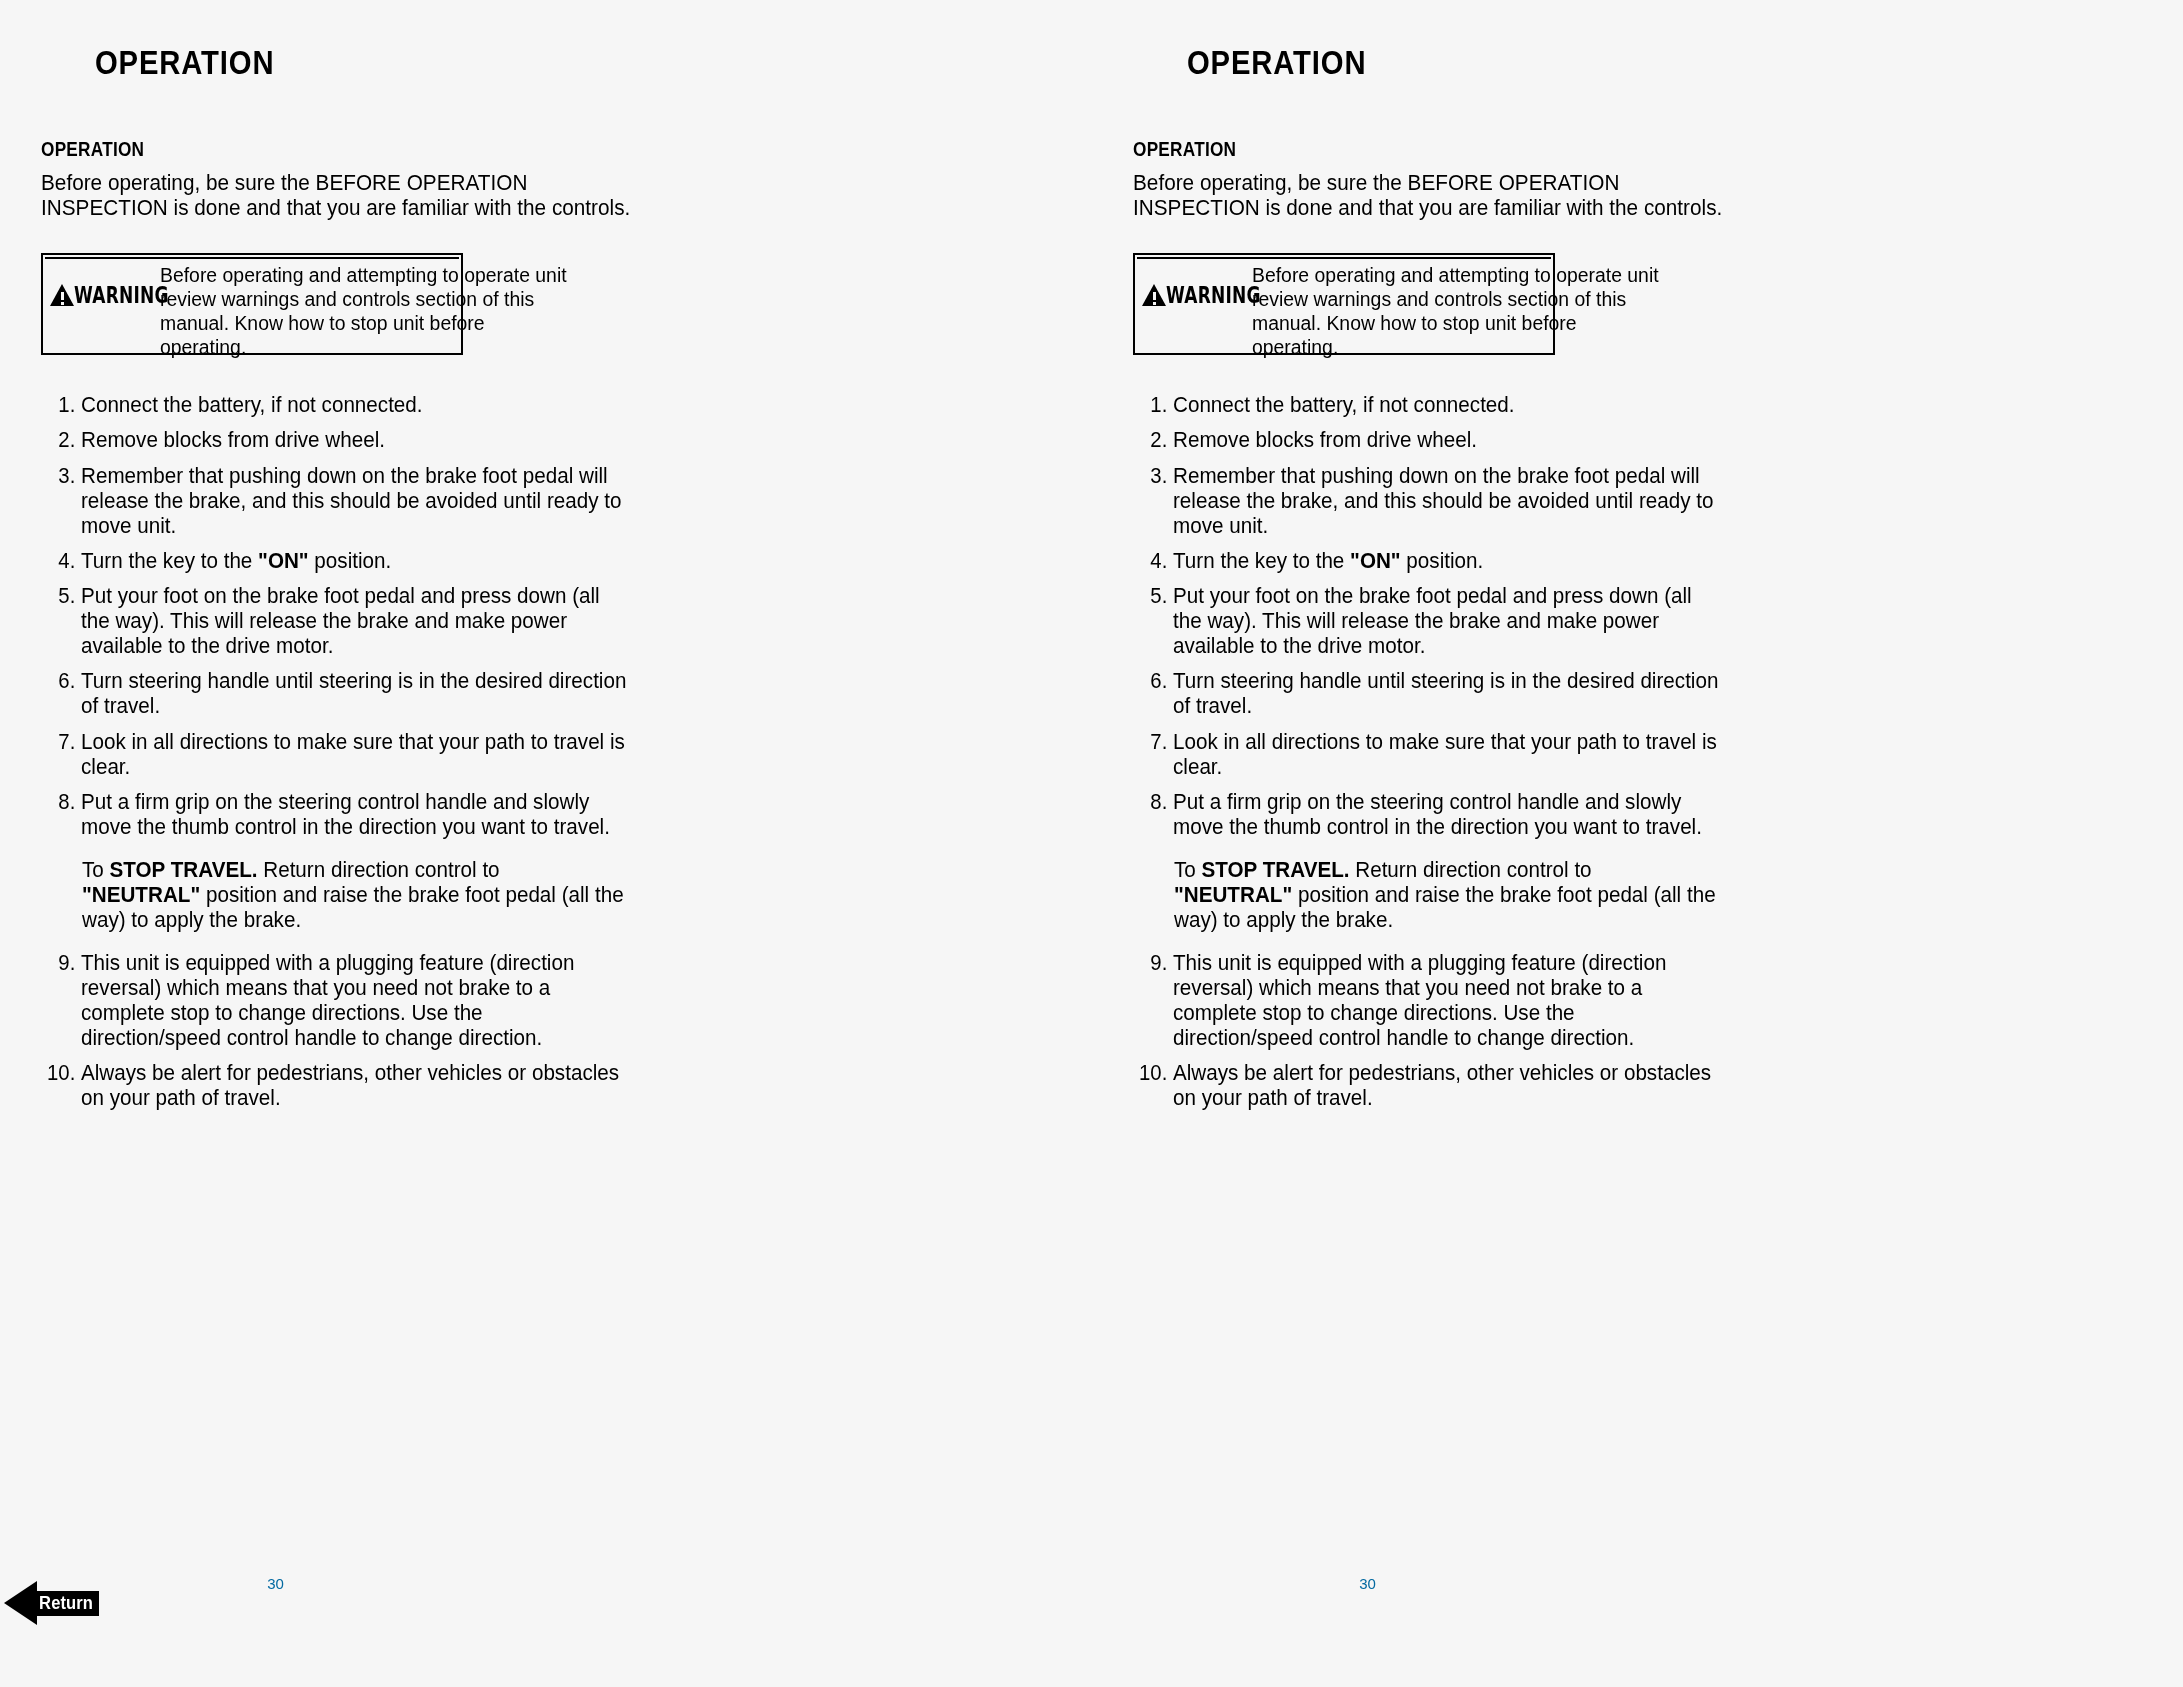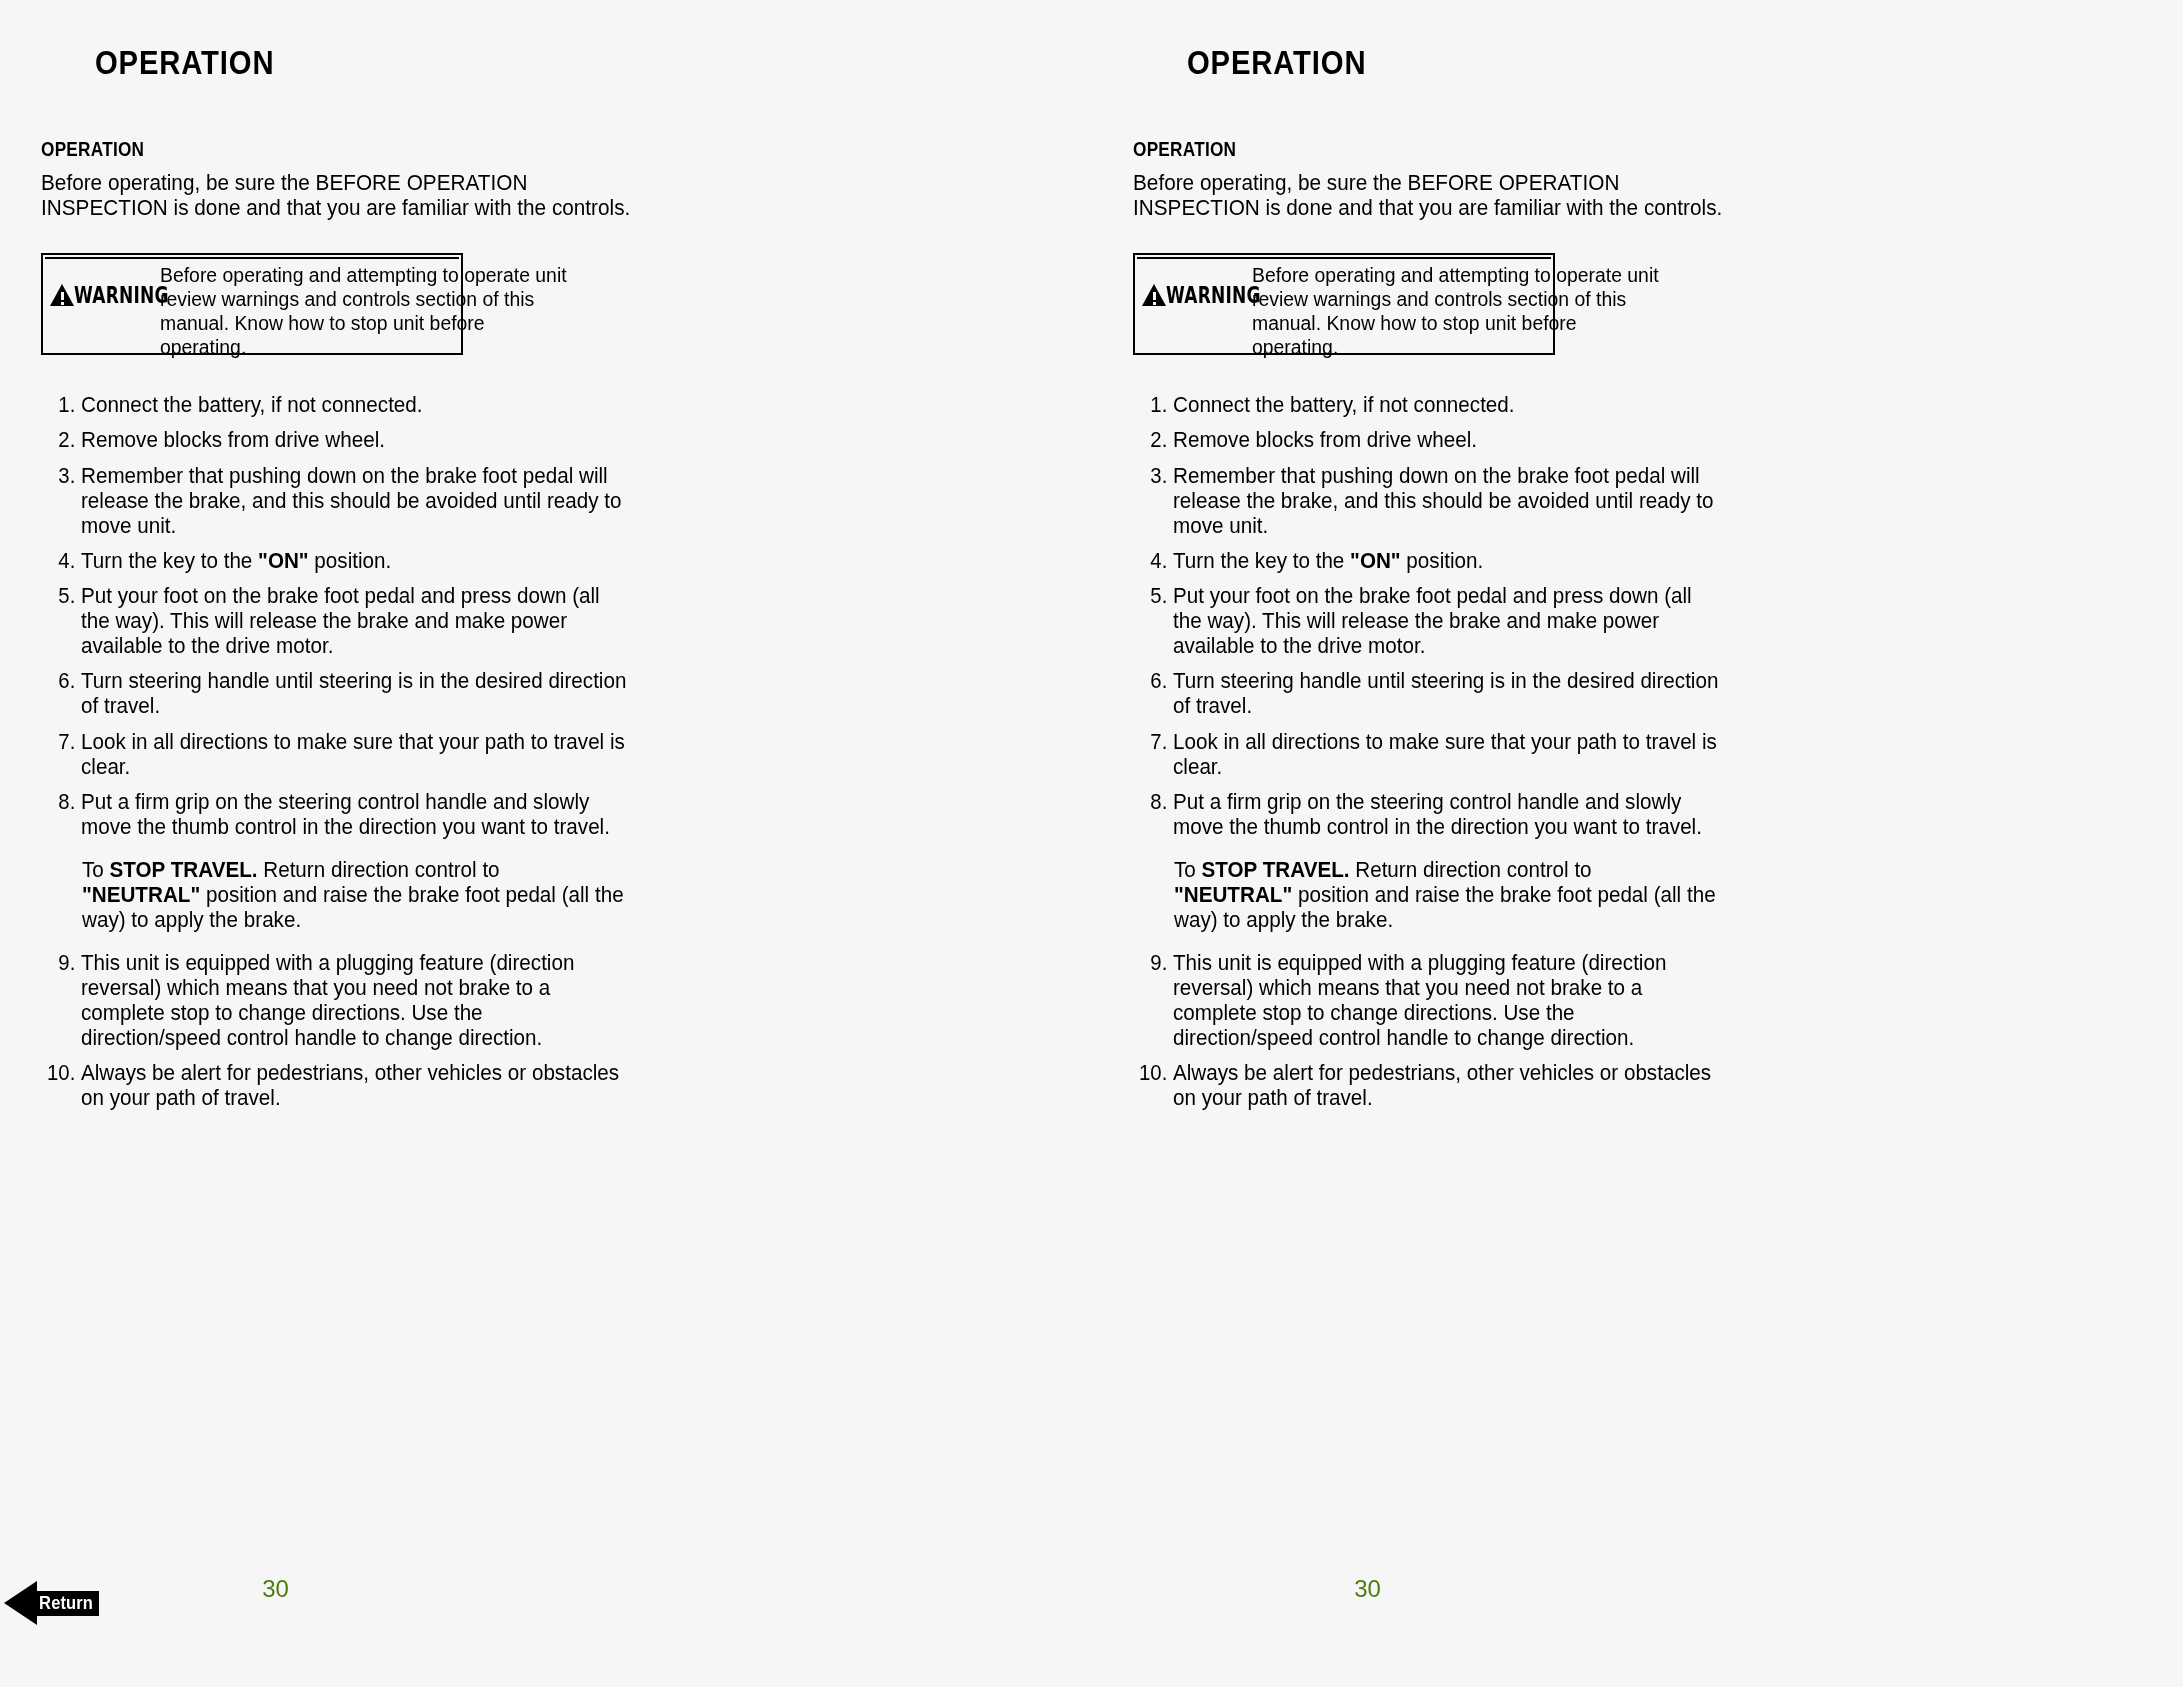--- a/index.html
+++ b/index.html
@@ -200,22 +200,22 @@
   }
   .sub-note .sl { display: block; white-space: nowrap; }
   .sub-note b { font-weight: bold; }
 
   .page-num {
     position: absolute;
     top: 1575px;
     left: 0;
     width: 551px;
     text-align: center;
-    font-size: 24px;
-    color: #4d7c0f;
+    font-size: 15px;
+    color: #0369a1;
   }
 
   
   .return-btn {
     position: absolute;
     left: 4px;
     top: 1581px;
     width: 95px;
     height: 44px;
     cursor: pointer;

